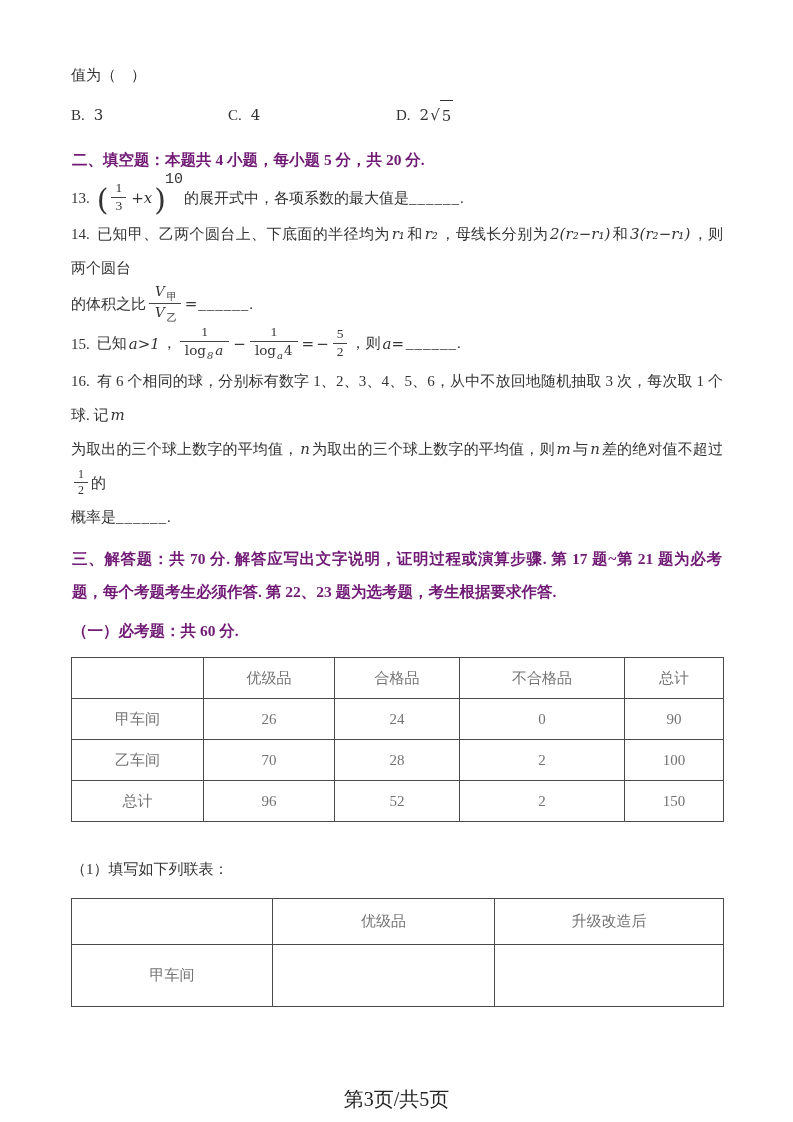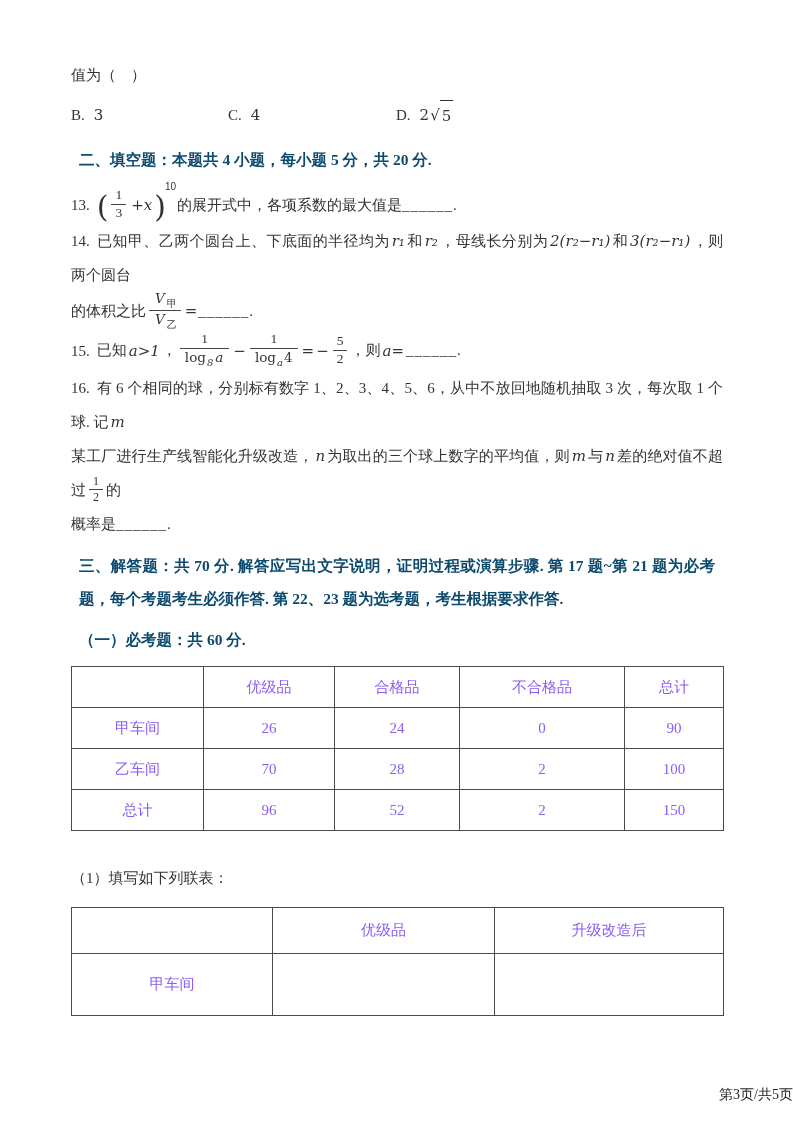--- a/index.html
+++ b/index.html
@@ -13,37 +13,37 @@
   .mn{font-family:"DejaVu Serif",serif;font-style:normal;padding:0 1px}
   .blank{letter-spacing:1px}
   .frac{display:inline-flex;flex-direction:column;vertical-align:middle;text-align:center;
         line-height:1.25;font-size:13.5px;margin:0 3px;transform:translateY(-2px)}
   .frac.sm{font-size:12px}
   .fnum{border-bottom:1px solid #444;padding:0 4px}
   .fden{padding:0 4px;white-space:nowrap}
   .csub{font-size:10px;font-family:"Liberation Serif",serif}
   .lsub{font-size:10px;font-style:italic;font-family:"DejaVu Serif",serif}
   .bigp{font-family:"DejaVu Serif",serif;font-size:30px;vertical-align:middle;line-height:1;font-weight:400}
-  .exp{font-size:10px;font-family:Liberation Sans, sans-serif;position:relative;top:-14px;left:-1px}
+  .exp{font-size:15px;font-family:Liberation Mono, monospace;position:relative;top:-14px;left:-1px}
   .sqrt{display:inline-flex;vertical-align:baseline}
   .radsign{font-family:"DejaVu Serif",serif}
   .radicand{border-top:1px solid #333;font-family:"DejaVu Serif",serif;padding:0 2px}
-  .heading{font-weight:bold;color:#0c4a6e;font-size:15.5px;line-height:33px;margin:8px;text-align:justify}
+  .heading{font-weight:bold;color:#701a75;font-size:15.5px;line-height:33px;margin:1px;text-align:justify}
   .opts{display:flex;line-height:30px;margin:8px 0 0}
   .opt{white-space:nowrap}
   .optA{width:163px}.optB{width:157px}.optC{width:168px}.optD{flex:1}
   .optval{margin-left:8px}
-  table{border-collapse:collapse;width:652px;color:#8b5cf6;table-layout:fixed}
+  table{border-collapse:collapse;width:652px;color:#737373;table-layout:fixed}
   td{border:1px solid #4a4a4a;text-align:center;vertical-align:middle;font-size:15px;padding:0}
   .t1 td{height:41px}
   .t2 tr.hrow td{height:46px}
   .t2 tr.drow td{height:62px}
   .mt8{margin-top:8px}.mt10{margin-top:10px}.mt12{margin-top:12px}
   .lh52{line-height:52px}.lh50{line-height:50px}
-  .footer{position:absolute;left:0;right:0;top:1086px;text-align:right;font-size:14px;color:#222}
+  .footer{position:absolute;left:0;right:0;top:1086px;text-align:center;font-size:20px;color:#222}
 </style>
 </head>
 <body>
 
 <div class="page">
   <div class="content">
 
     <p class="q">
       <span class="cn">值为（　）</span>
     </p>
@@ -86,21 +86,21 @@
         </span><span class="mn">=</span><span class="mn">−</span><span class="frac">
           <span class="fnum">5</span>
           <span class="fden">2</span>
         </span><span class="cn">，则</span><i class="mi">a=</i><span class="blank">______</span><span class="cn">.</span>
     </p>
 
     <p class="q mt10">
       <span class="qno">16.</span><span class="cn">有 6 个相同的球，分别标有数字 1、2、3、4、5、6，从中不放回地随机抽取 3 次，每次取 1 个球. 记</span><i class="mi">m</i>
     </p>
     <p class="q">
-      <span class="cn">某工厂进行生产线智能化升级改造，</span><i class="mi">n</i><span class="cn">为取出的三个球上数字的平均值，则</span><i class="mi">m</i><span class="cn">与</span><i class="mi">n</i><span class="cn">差的绝对值不超过</span><span class="frac sm">
+      <span class="cn">为取出的三个球上数字的平均值，</span><i class="mi">n</i><span class="cn">为取出的三个球上数字的平均值，则</span><i class="mi">m</i><span class="cn">与</span><i class="mi">n</i><span class="cn">差的绝对值不超过</span><span class="frac sm">
           <span class="fnum">1</span>
           <span class="fden">2</span>
         </span><span class="cn">的</span>
     </p>
     <p class="q">
       <span class="cn">概率是</span><span class="blank">______</span><span class="cn">.</span>
     </p>
 
     <p class="heading mt8">三、解答题：共 70 分. 解答应写出文字说明，证明过程或演算步骤. 第 17 题~第 21 题为必考题，每个考题考生必须作答. 第 22、23 题为选考题，考生根据要求作答.</p>
     <p class="heading" style="margin-top:6px">（一）必考题：共 60 分.</p>

